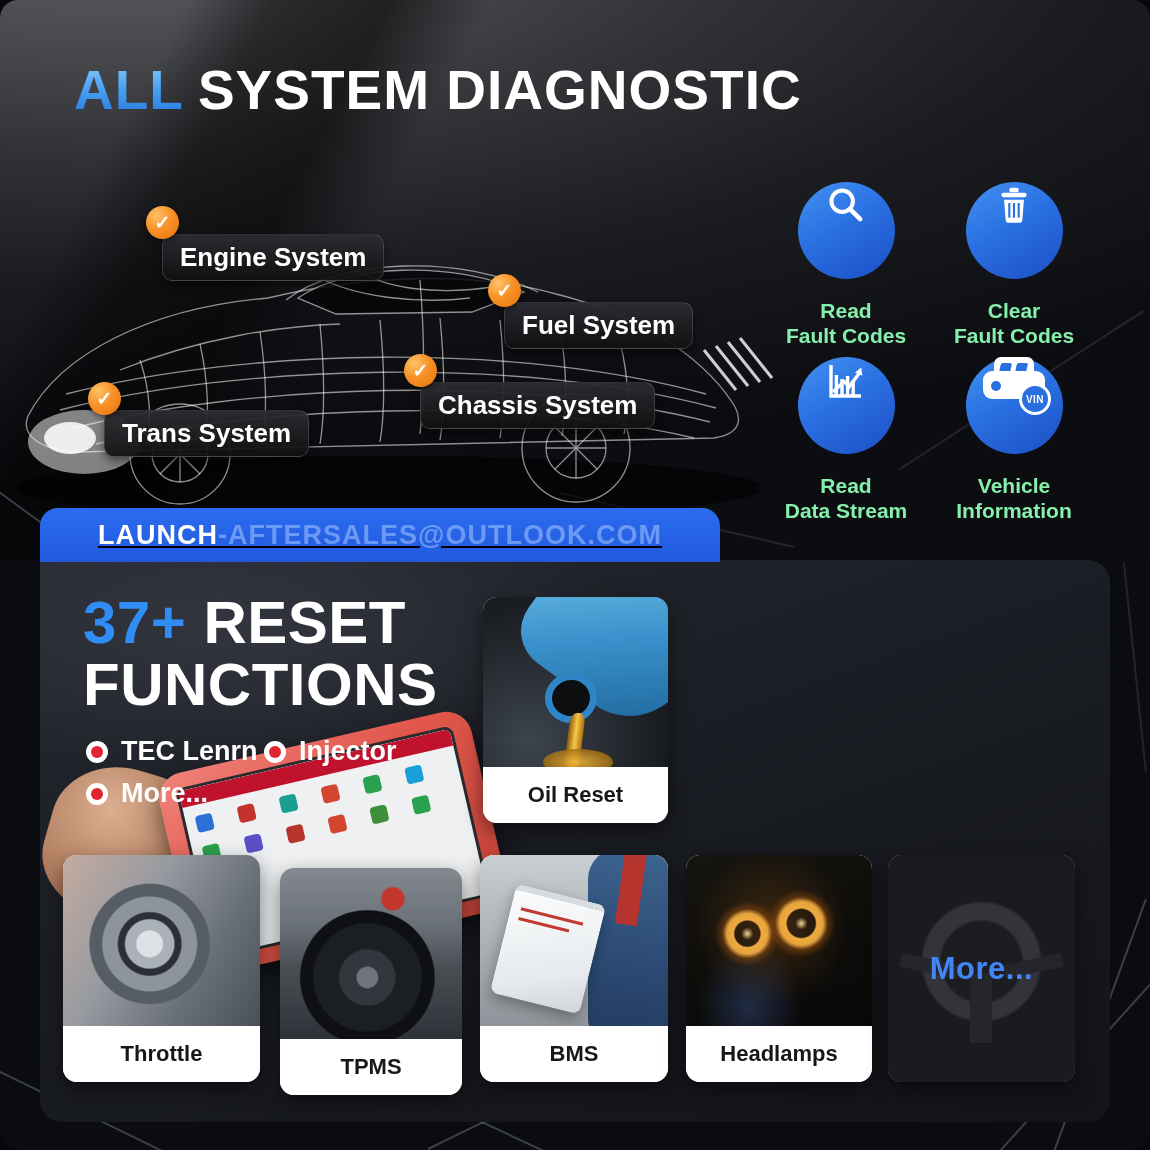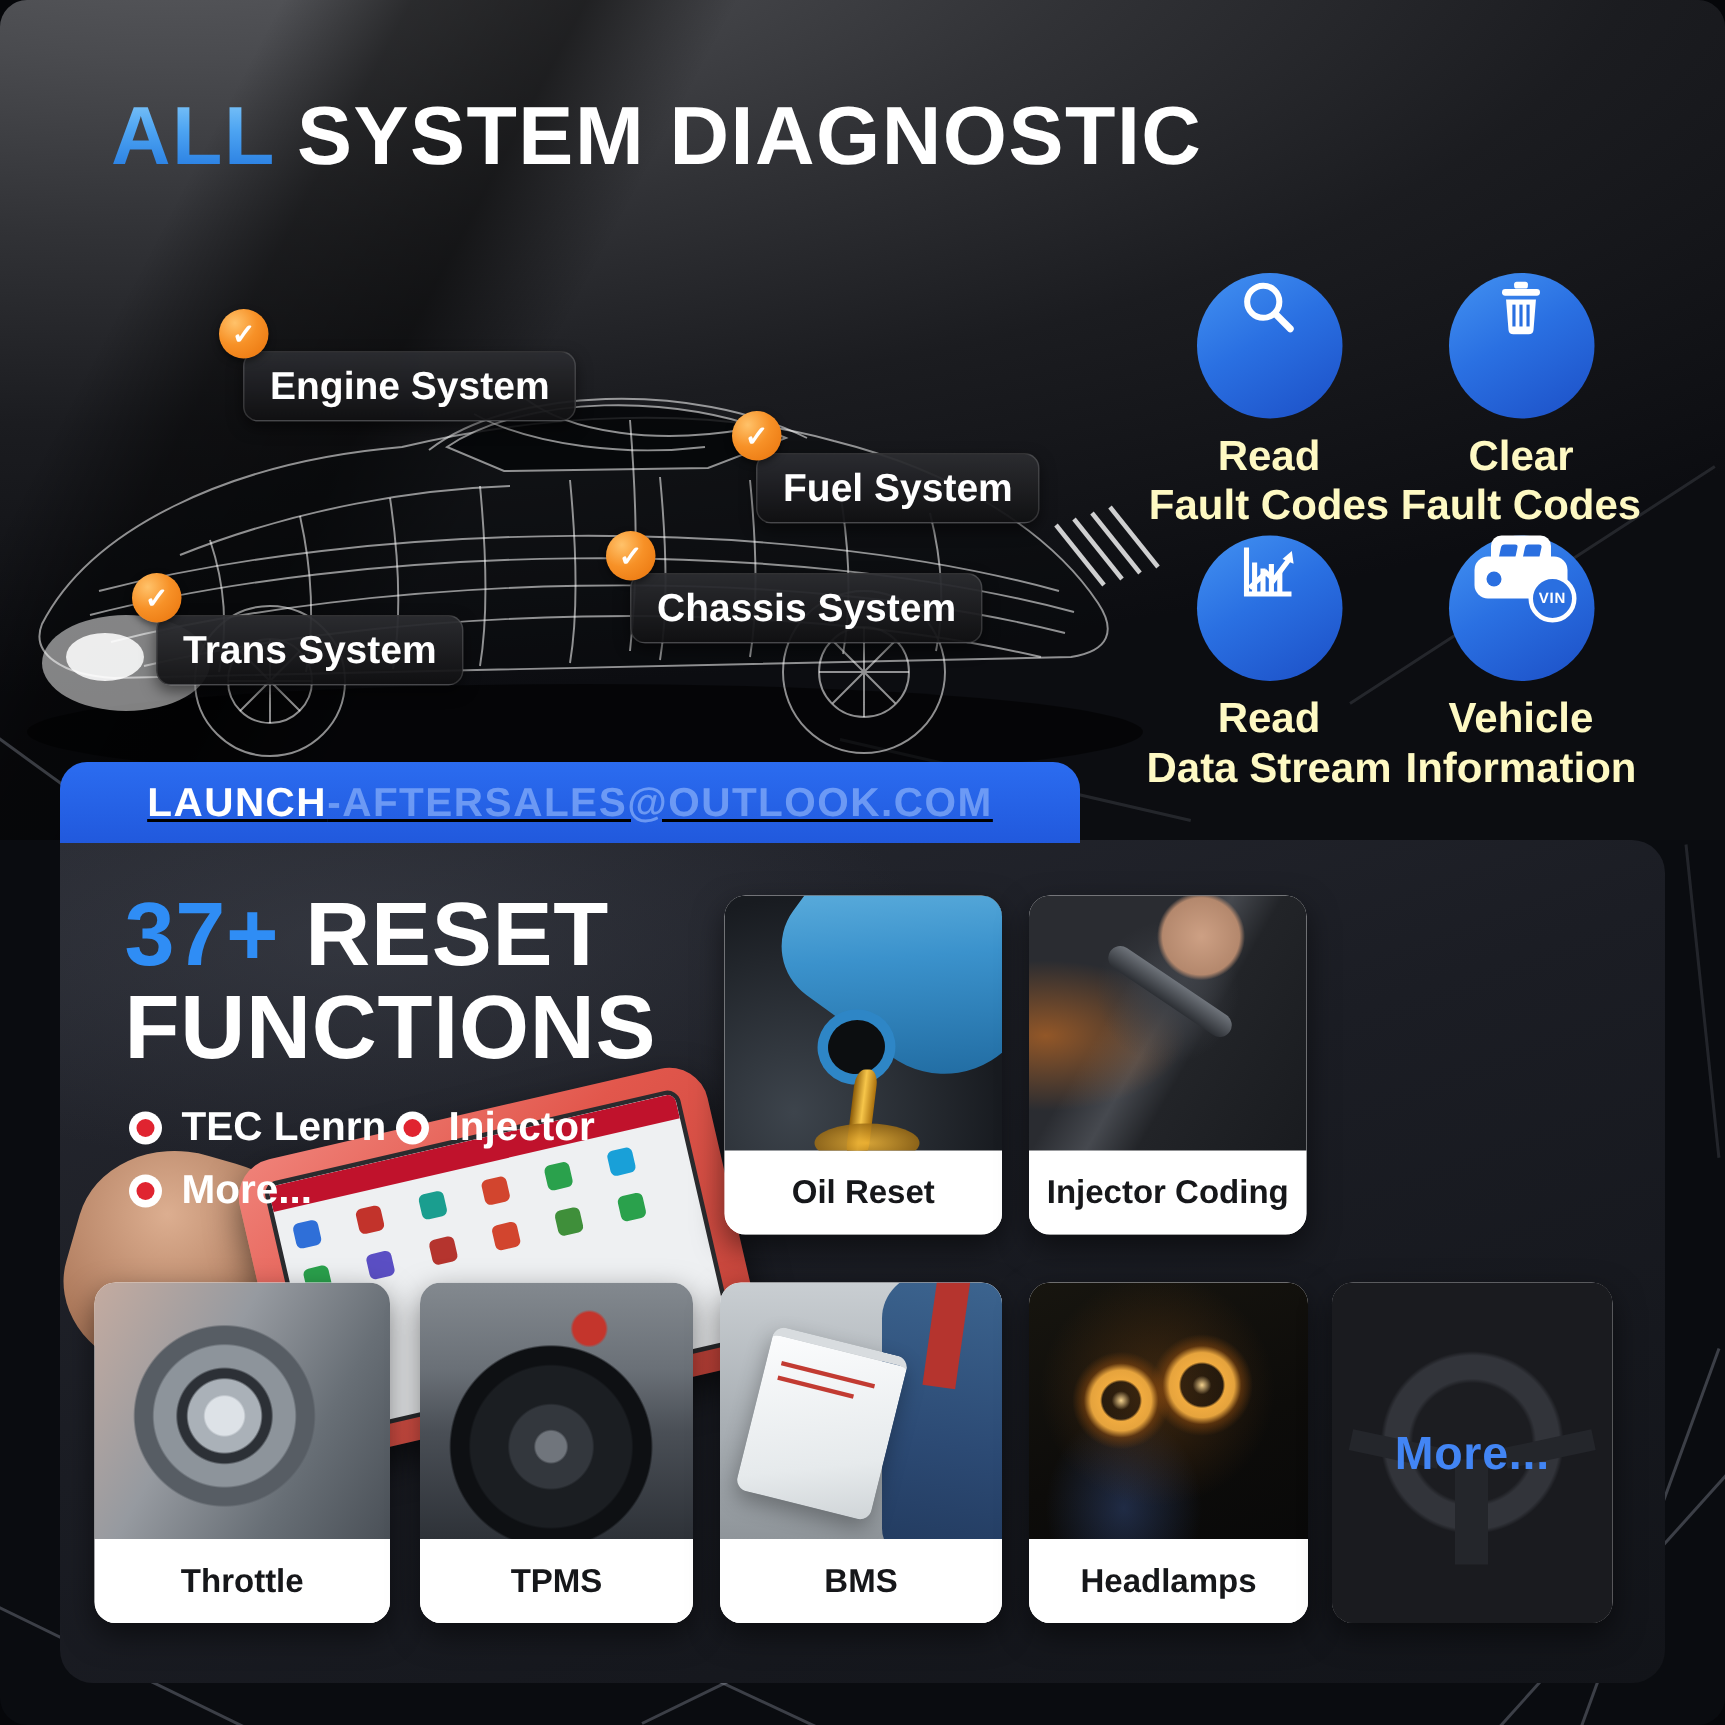--- a/index.html
+++ b/index.html
@@ -50,21 +50,21 @@
     box-shadow:0 4px 10px rgba(0,0,0,.5);
   }
 
   
   .feature { position:absolute; width:172px; text-align:center; }
   .feature .circ {
     width:97px; height:97px; border-radius:50%; margin:0 auto;
     background:linear-gradient(150deg,#4392f2 0%,#2a70e2 45%,#1c4fc6 100%);
     display:flex; justify-content:center; position:relative;
   }
-  .feature .flabel { margin-top:8px; font-size:28px; font-weight:600; color:#fef9c3; line-height:1.18; }
+  .feature .flabel { margin-top:20px; font-size:21px; font-weight:600; color:#86efac; line-height:1.18; }
   .vin-car { position:relative; width:62px; height:52px; }
   .vc-cab { position:absolute; left:11px; top:0; width:40px; height:22px; background:#fff; border-radius:7px; }
   .vc-win1 { position:absolute; left:17px; top:6px; width:11px; height:10px; background:#2a6fe0; border-radius:2px; transform:skewX(-12deg); }
   .vc-win2 { position:absolute; left:33px; top:6px; width:11px; height:10px; background:#2a6fe0; border-radius:2px; transform:skewX(-12deg); }
   .vc-body { position:absolute; left:0; top:14px; width:62px; height:28px; background:#fff; border-radius:9px; }
   .vc-light { position:absolute; left:8px; top:24px; width:10px; height:10px; background:#2a6fe0; border-radius:50%; }
   .vc-vin {
     position:absolute; right:-6px; bottom:-6px; width:32px; height:32px; border-radius:50%;
     background:#2a6fe0; border:3px solid #fff; color:#fff; font-size:10px; font-weight:800;
     display:flex; align-items:center; justify-content:center; letter-spacing:.5px;
@@ -372,32 +372,26 @@
 
     <div class="card" style="left:443px;top:37px;width:185px;height:226px">
       <div class="card-img img-oil">
         <div class="oil-bottle"></div>
           <div class="oil-spout"></div>
           <div class="oil-stream"></div>
           <div class="oil-pool"></div>
       </div>
       <div class="card-label">Oil Reset</div>
     </div>
-    <div class="card" style="left:646px;top:37px;width:185px;height:226px">
-      <div class="card-img img-injector">
-          <div class="inj-tool"></div>
-        </div>
-      <div class="card-label">Injector Coding</div>
-    </div>
 
     <div class="card" style="left:23px;top:295px;width:197px;height:227px">
       <div class="card-img img-throttle"></div>
       <div class="card-label">Throttle</div>
     </div>
-    <div class="card" style="left:240px;top:295px;width:182px;height:227px">
+    <div class="card" style="left:240px;top:308px;width:182px;height:227px">
       <div class="card-img img-tpms"></div>
       <div class="card-label">TPMS</div>
     </div>
     <div class="card" style="left:440px;top:295px;width:188px;height:227px">
       <div class="card-img img-bms">
         <div class="bms-suit"></div>
           <div class="bms-strap"></div>
         <div class="bms-batt">
             <div class="bms-line"></div>
             <div class="bms-line" style="top:26px;width:52px"></div>

